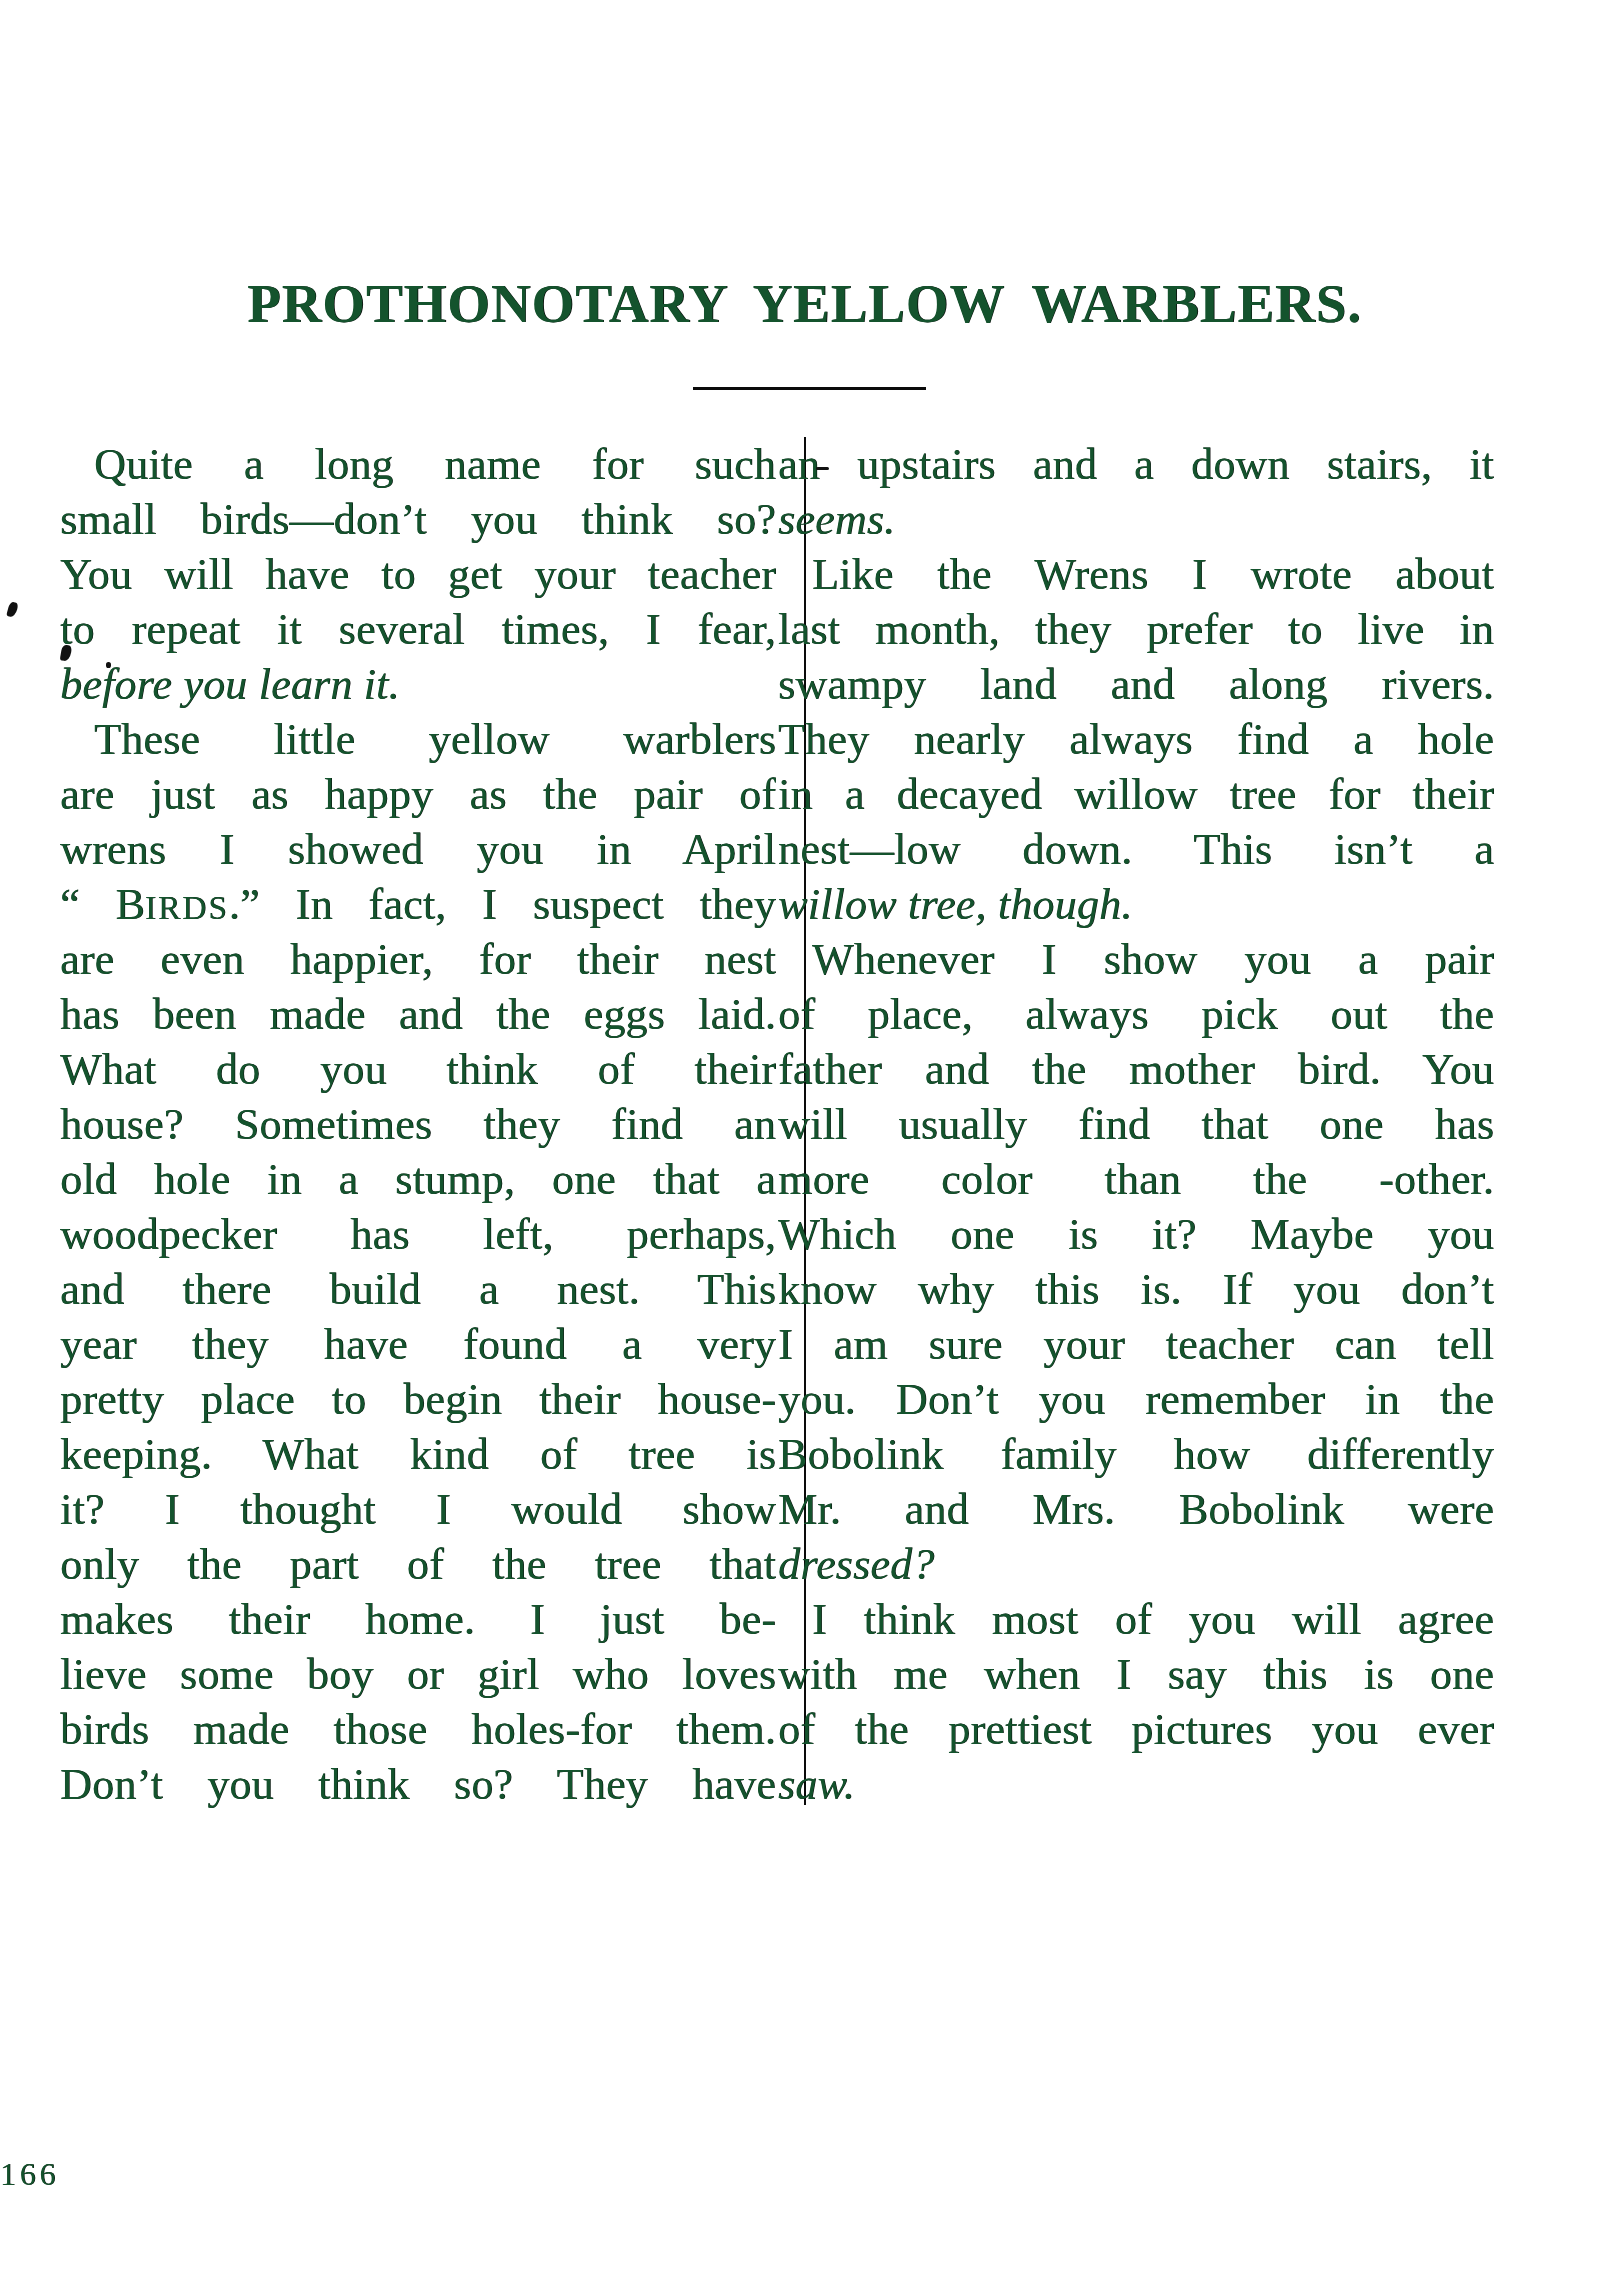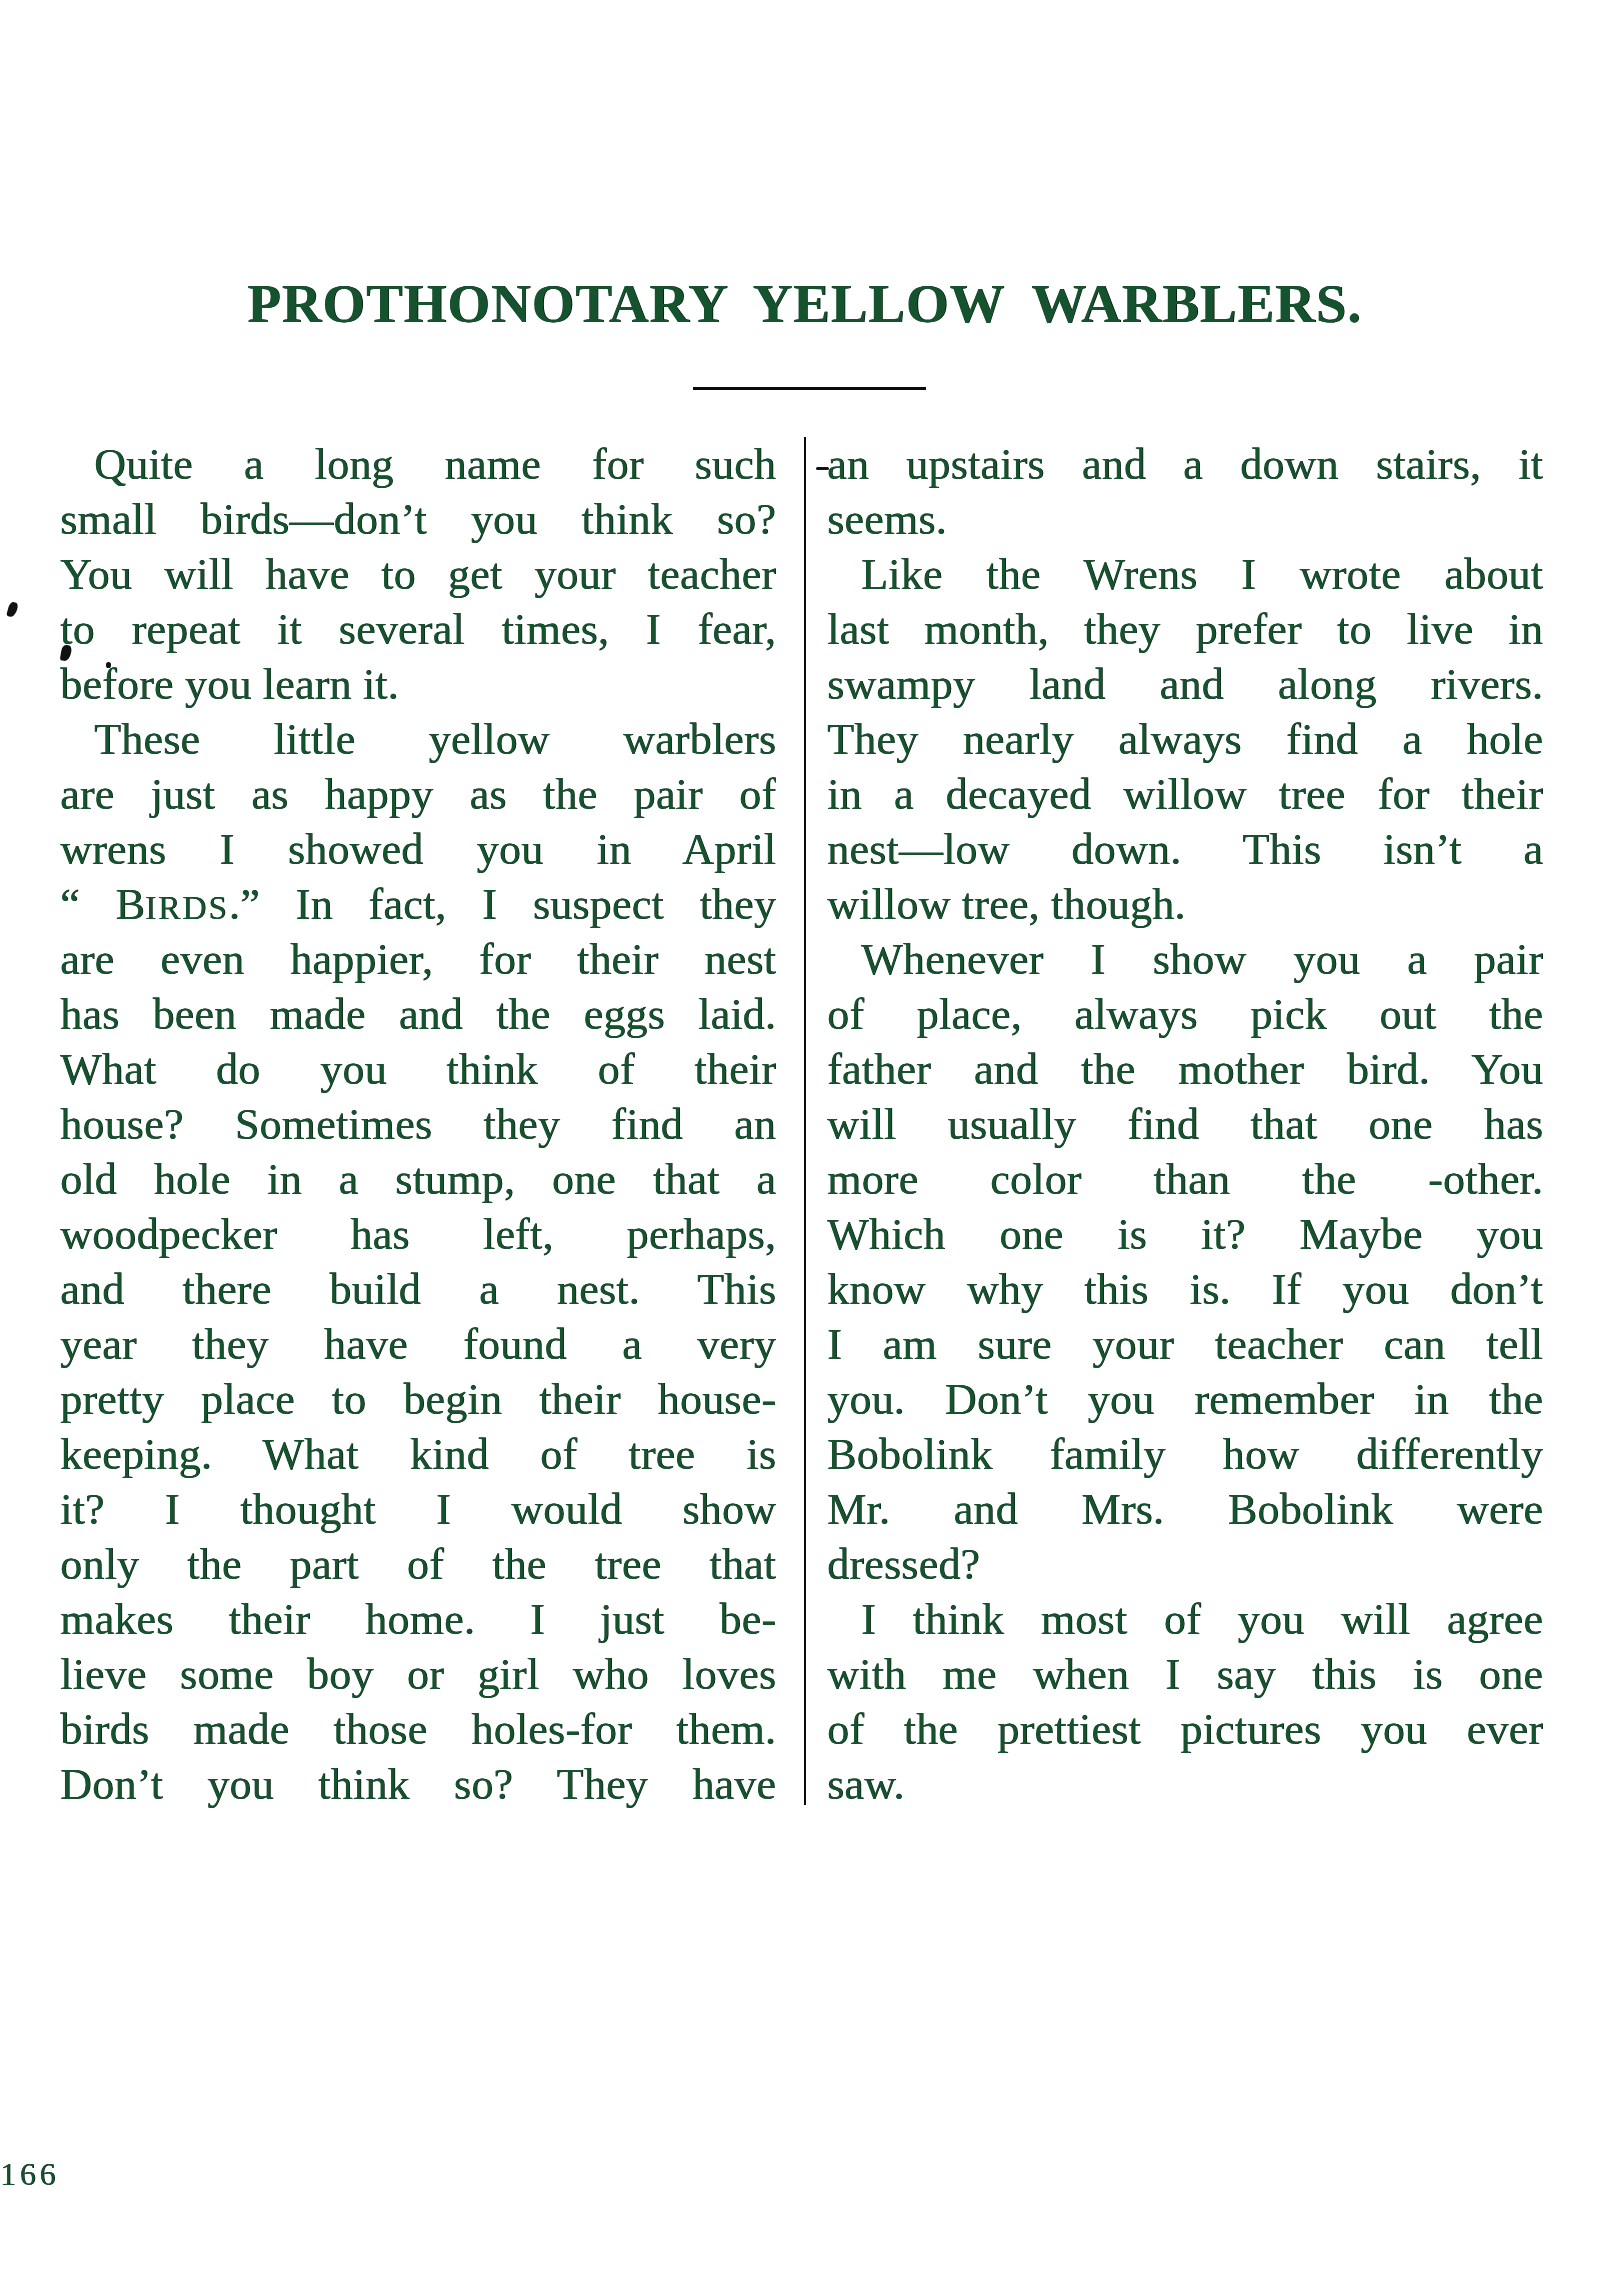--- a/index.html
+++ b/index.html
@@ -53,29 +53,29 @@
   .col {
     position: absolute;
     top: 437px;
     width: 716px;
     font-size: 44px;
     line-height: 55px;
     letter-spacing: 0.2px;
     text-shadow: 0.5px 0.3px 0 #0a0a0a;
   }
   .col-left  { left: 60px;  }
-  .col-right { left: 827px; }
+  .col-right { left: 778px; }
   .line {
     height: 55px;
     text-align: justify;
     text-align-last: justify;
     overflow: hidden;
   }
   .line.ind  { text-indent: 34px; }
-  .line.last { text-align: left; text-align-last: left; }
+  .line.last { text-align: left; text-align-last: left; font-style: italic; }
   .sc {
     text-transform: uppercase;
     font-size: 0.76em;
     letter-spacing: 1.9px;
   }
   .pagenum {
     position: absolute;
     top: 2156px;
     left: 0;
     width: 100%;

